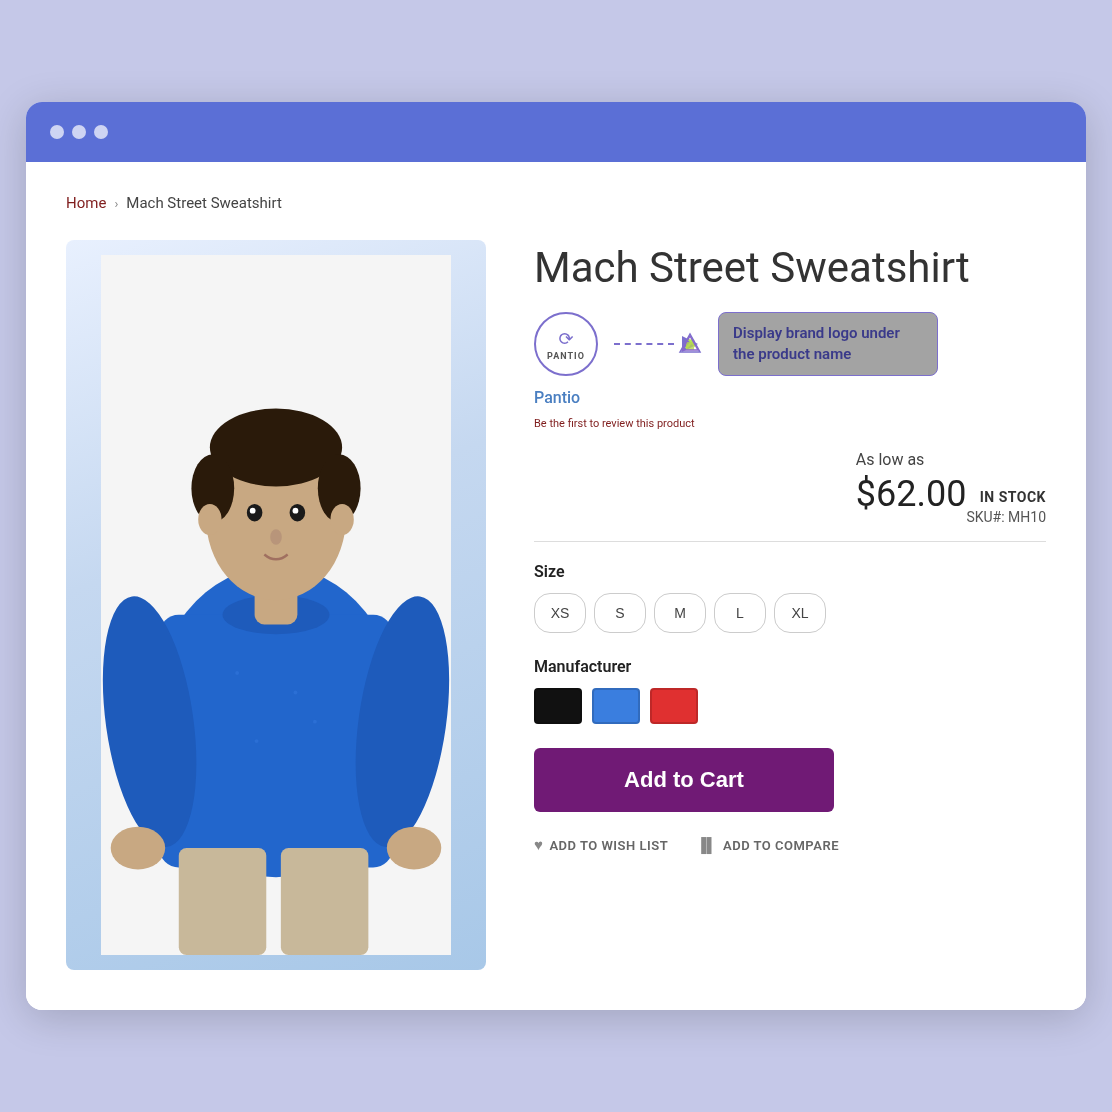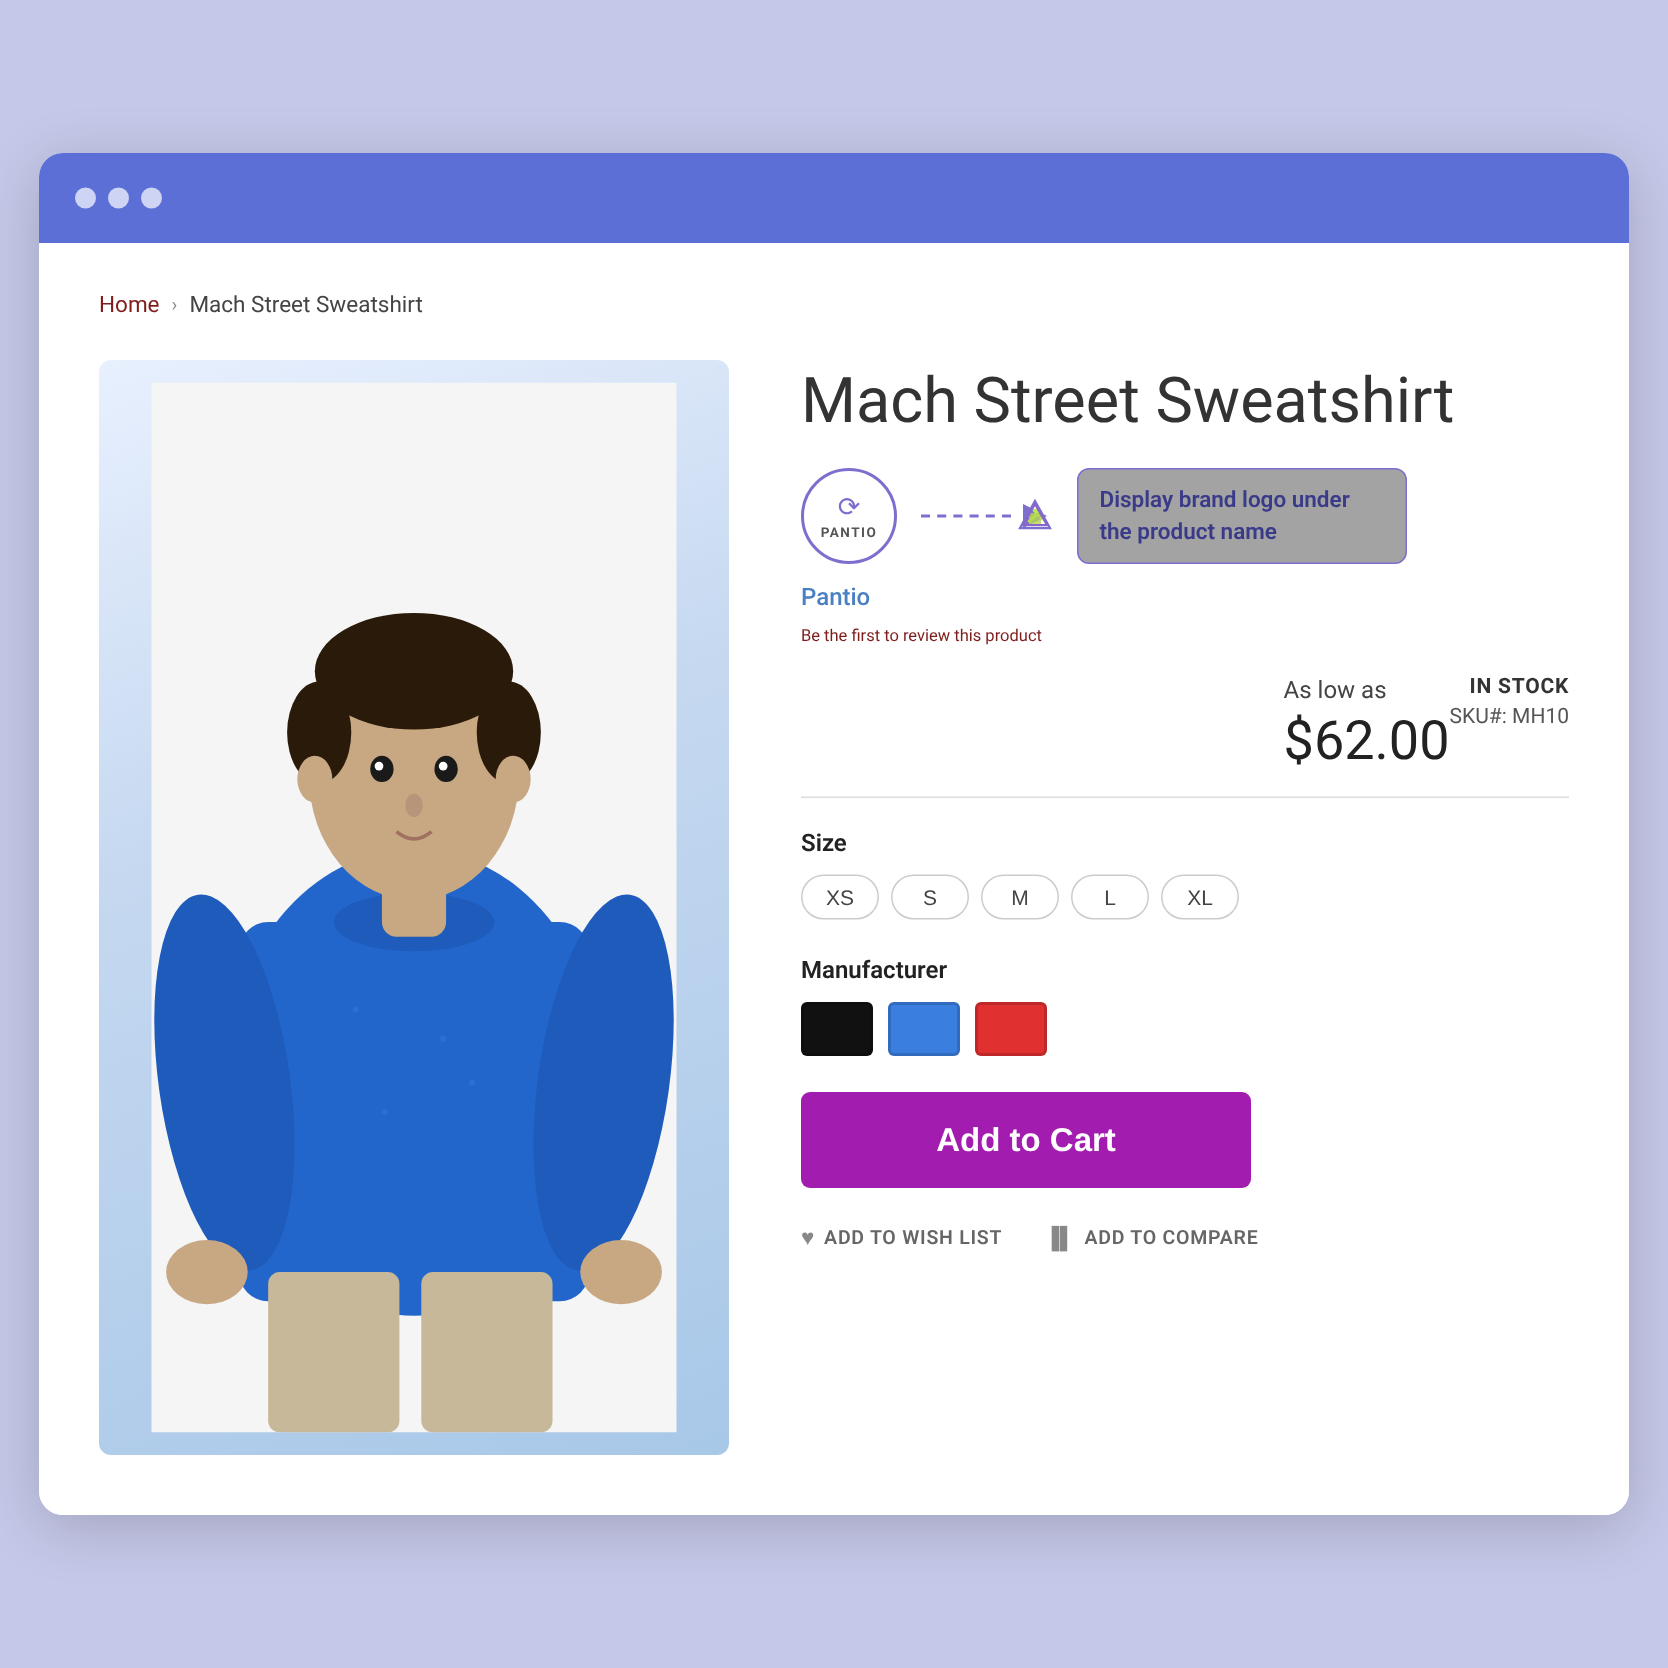--- a/index.html
+++ b/index.html
@@ -172,20 +172,21 @@
       color: #444;
       margin-bottom: 4px;
     }
     .price {
       font-size: 36px;
       font-weight: 400;
       color: #222;
     }
     .stock-section {
       text-align: right;
+      margin-top: 39px;
     }
     .in-stock {
       font-size: 14px;
       font-weight: 700;
       color: #333;
       letter-spacing: 0.5px;
     }
     .sku {
       font-size: 14px;
       color: #555;
@@ -202,21 +203,21 @@
       color: #222;
       margin-bottom: 12px;
     }
     .size-options {
       display: flex;
       gap: 8px;
       margin-bottom: 24px;
     }
     .size-btn {
       min-width: 52px;
-      height: 30px;
+      height: 40px;
       border: 1.5px solid #ccc;
       background: white;
       border-radius: 16px;
       font-size: 14px;
       color: #444;
       cursor: pointer;
       padding: 0 12px;
       transition: border-color 0.2s;
     }
     .color-options {
@@ -244,21 +245,21 @@
       border: 1.5px solid #ccc;
       border-radius: 4px;
       font-size: 16px;
       text-align: center;
       margin-top: 10px;
       outline: none;
     }
     .add-to-cart-btn {
       width: 300px;
       height: 64px;
-      background: #a21caf;
+      background: #701a75;
       color: white;
       border: none;
       border-radius: 6px;
       font-size: 22px;
       font-weight: 600;
       cursor: pointer;
       margin-bottom: 24px;
       transition: background 0.2s;
     }
     .wishlist-compare-row {

